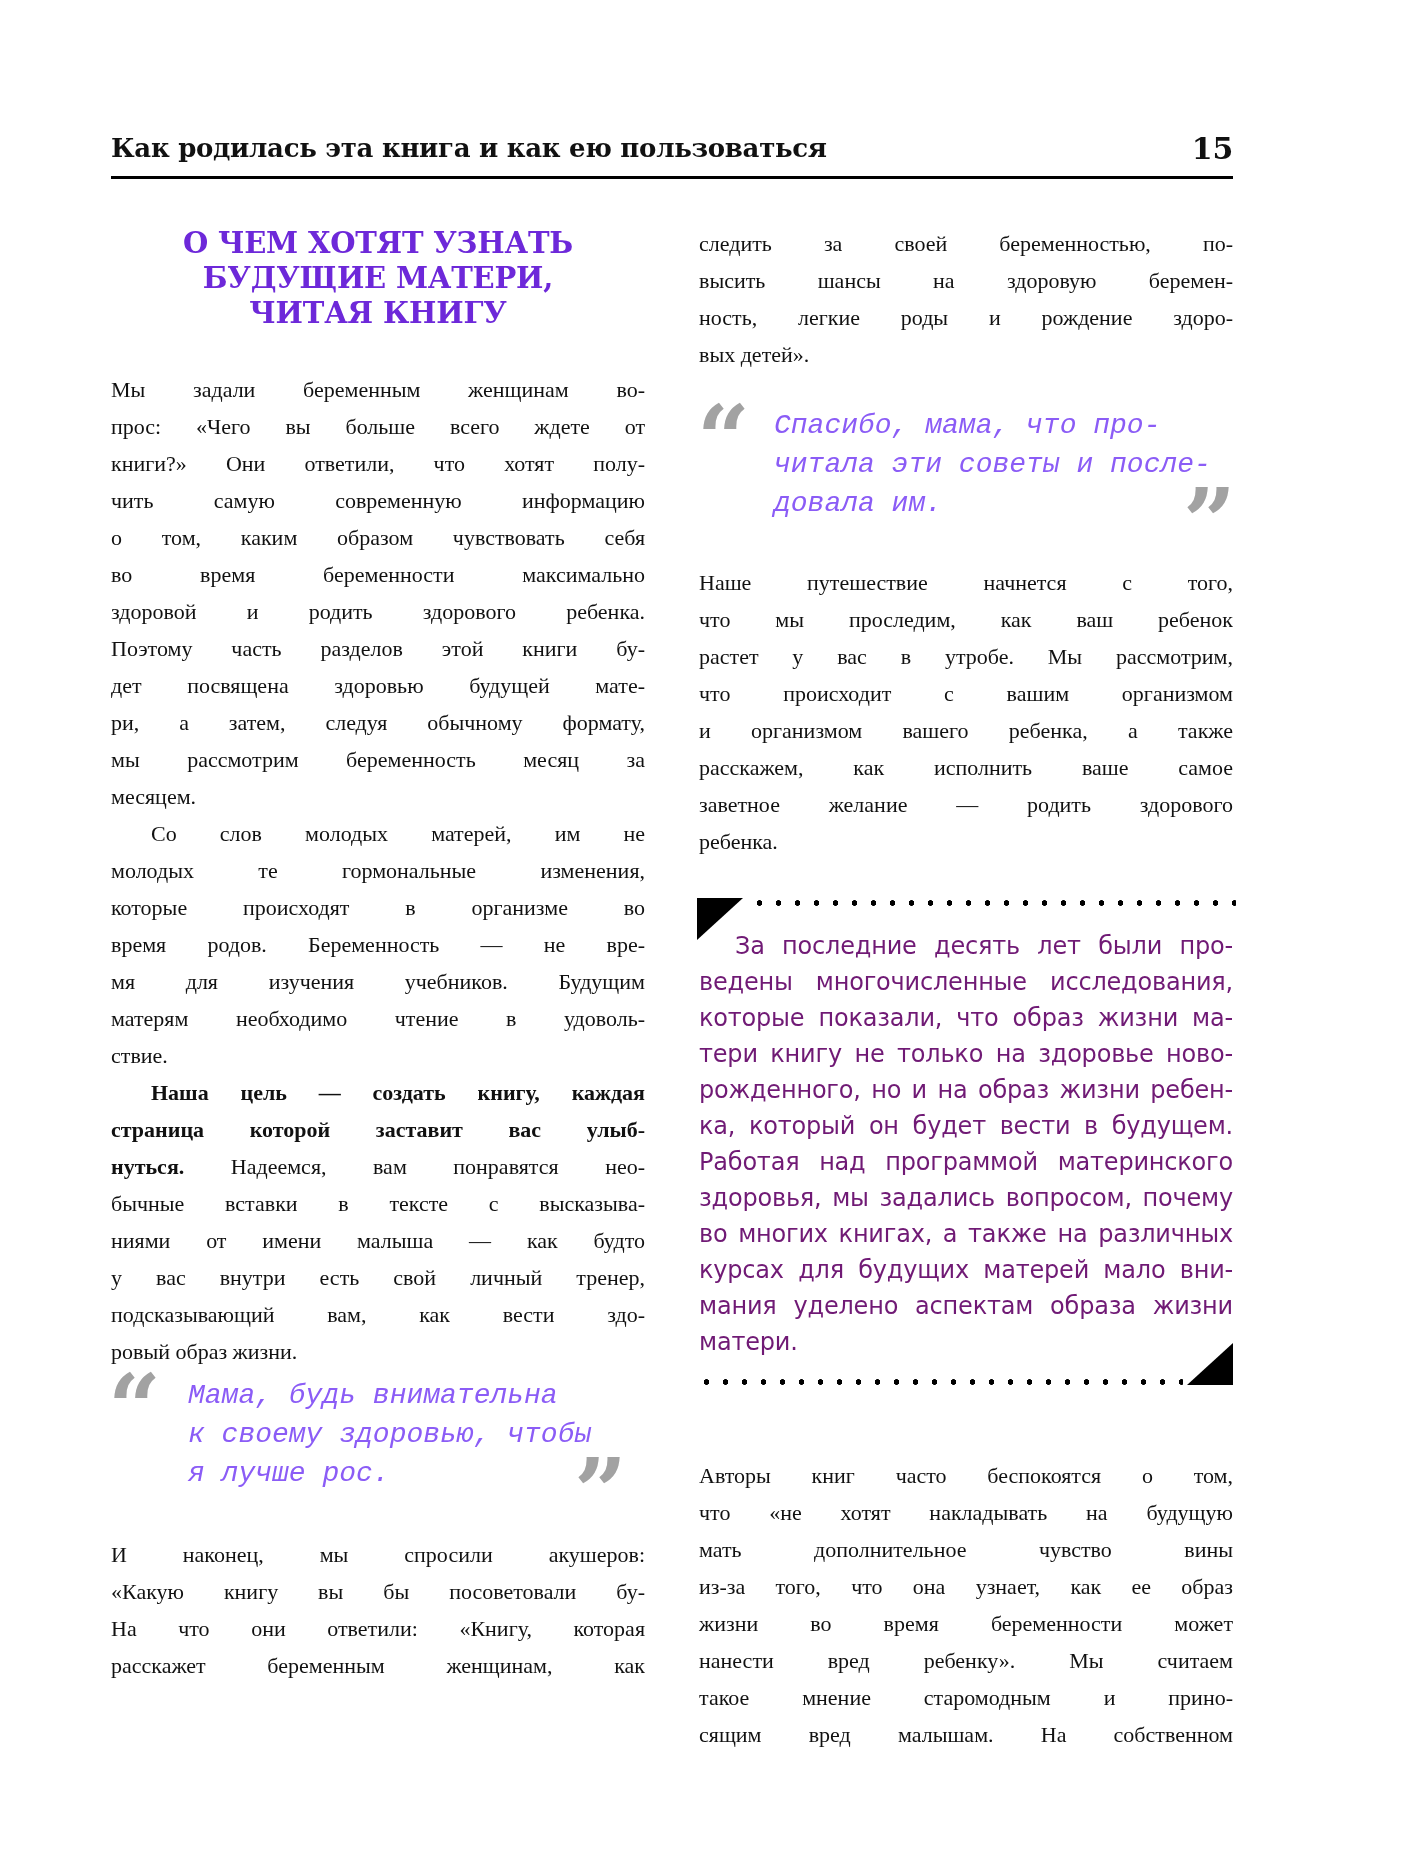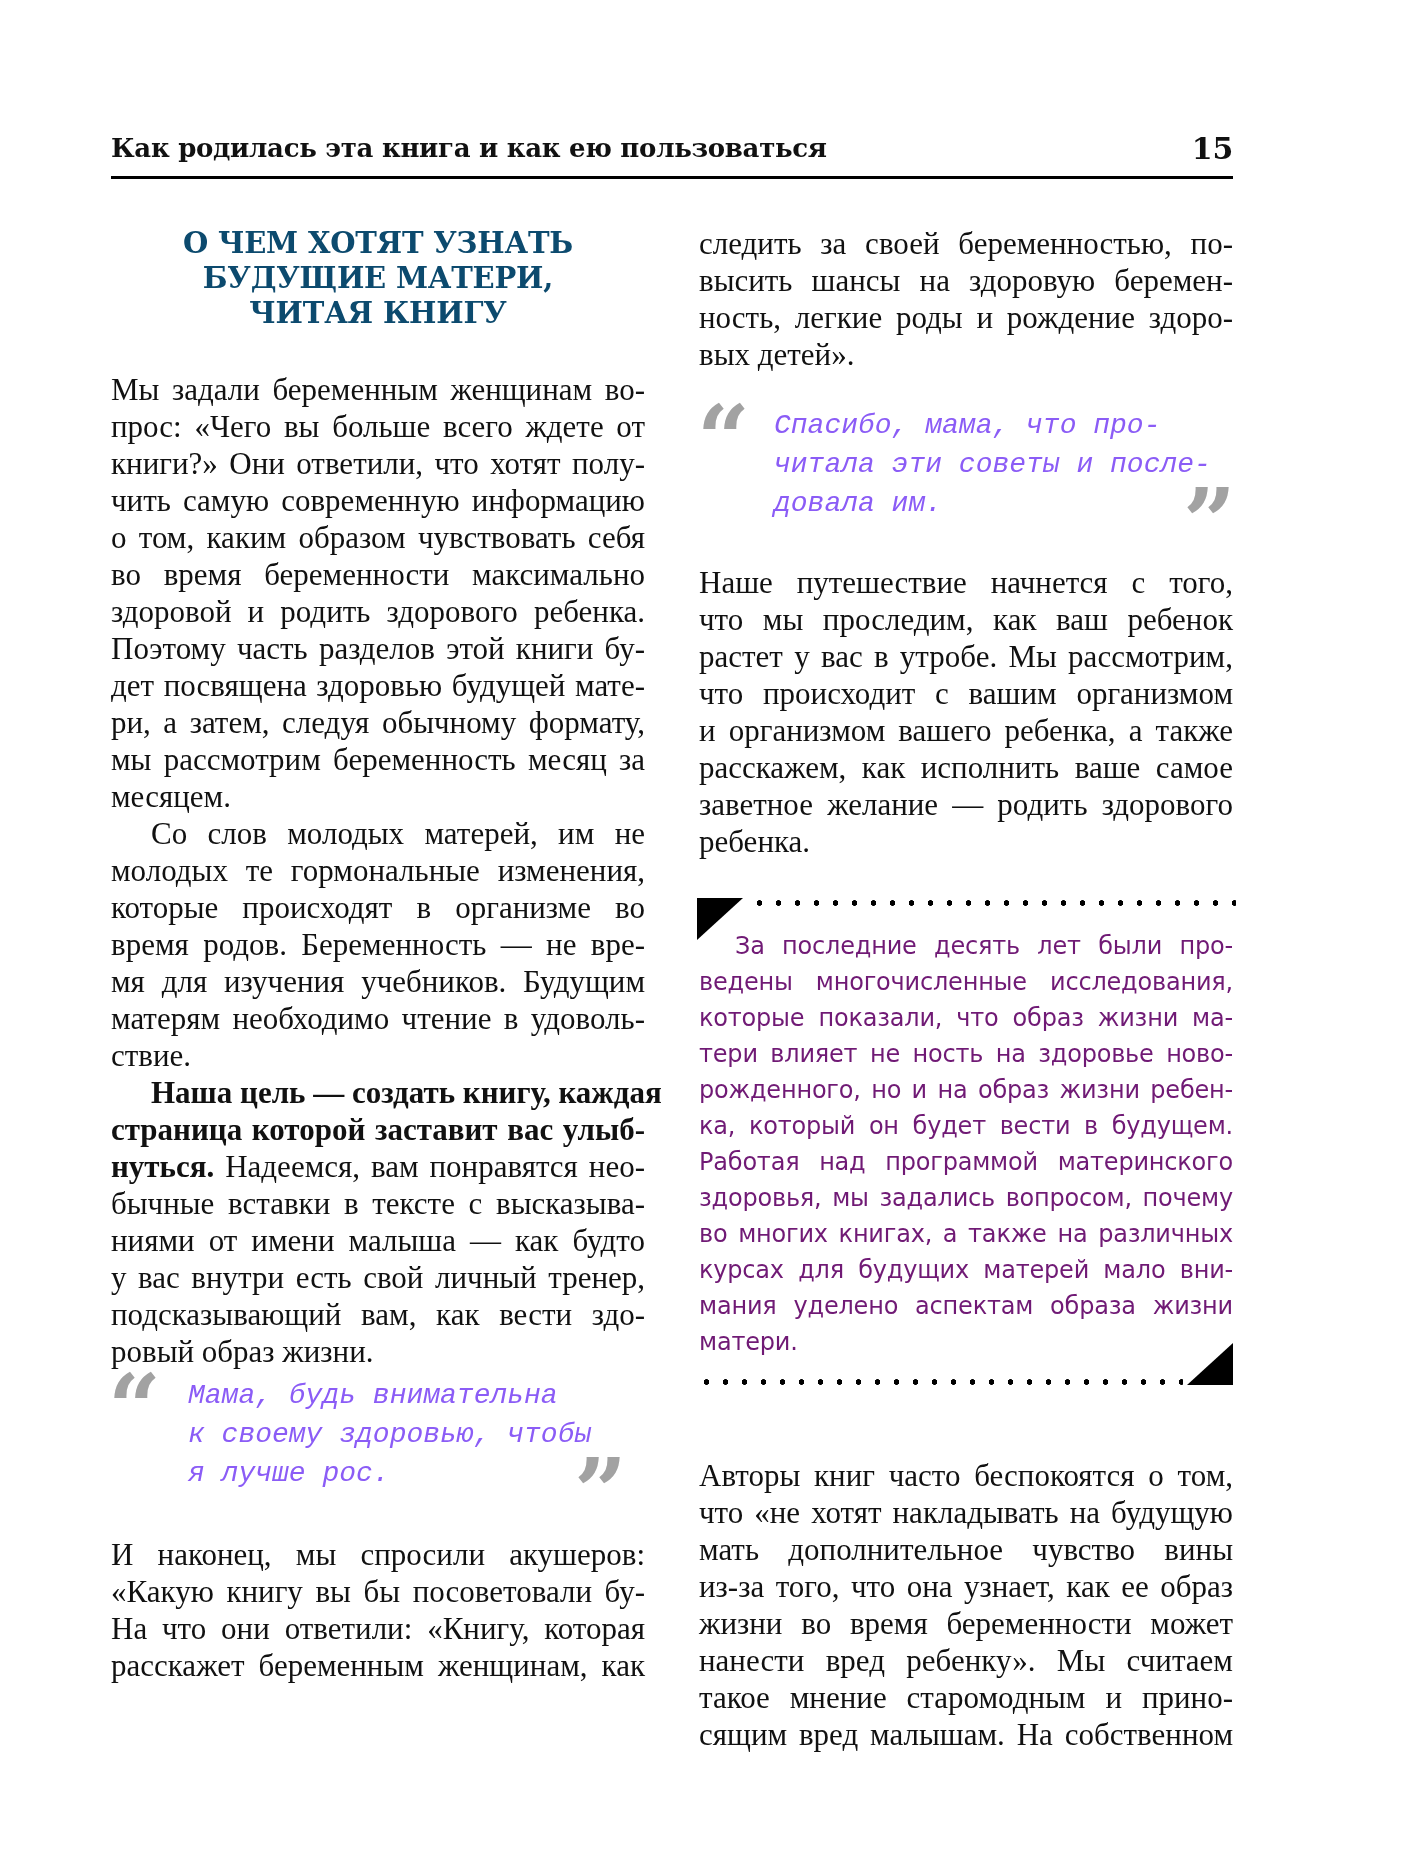--- a/index.html
+++ b/index.html
@@ -14,25 +14,25 @@
   .running-head .pnum { position: absolute; right: 0; top: 0px; font-size: 30px; }
   .head-rule { position: absolute; left: 111px; top: 176px; width: 1122px; height: 3px; background: #000; }
 
   .col { position: absolute; width: 534px; }
   .col-left { left: 111px; }
   .col-right { left: 699px; }
 
   .heading {
     position: absolute; left: 111px; top: 226px; width: 534px; text-align: center;
     font-family: "DejaVu Serif", serif; font-weight: bold; font-size: 29px; line-height: 35px;
-    letter-spacing: -0.2px; color: #0c4a6e;
+    letter-spacing: -0.2px; color: #6d28d9;
   }
   .heading div { white-space: nowrap; }
 
-  .lines { font-family: "Liberation Serif", serif; font-size: 31px; line-height: 37px; color: #111; }
+  .lines { font-family: "Liberation Serif", serif; font-size: 22px; line-height: 37px; color: #111; }
   .line { display: block; height: 37px; white-space: nowrap; text-align: justify; text-align-last: justify; }
   .line.last { text-align-last: left; }
   .line.indent { padding-left: 40px; }
   .line b { font-weight: bold; }
 
   .quote-block { position: absolute; }
   .quote-open, .quote-close {
     position: absolute; font-family: "DejaVu Serif", serif; font-weight: bold;
     color: #a2a2a2; font-size: 92px; line-height: 92px;
   }
@@ -146,21 +146,21 @@
     <span class="line">заветное желание — родить здорового</span>
     <span class="line last">ребенка.</span>
   </div>
 
   <div class="box-tri tri-tl"></div>
   <div class="dots dots-top"></div>
   <div class="col col-right box-lines" style="top:928px;">
     <span class="line indent">За последние десять лет были про-</span>
     <span class="line">ведены многочисленные исследования,</span>
     <span class="line">которые показали, что образ жизни ма-</span>
-    <span class="line">тери влияет не ность на здоровье ново-</span>
+    <span class="line">тери книгу не только на здоровье ново-</span>
     <span class="line">рожденного, но и на образ жизни ребен-</span>
     <span class="line">ка, который он будет вести в будущем.</span>
     <span class="line">Работая над программой материнского</span>
     <span class="line">здоровья, мы задались вопросом, почему</span>
     <span class="line">во многих книгах, а также на различных</span>
     <span class="line">курсах для будущих матерей мало вни-</span>
     <span class="line">мания уделено аспектам образа жизни</span>
     <span class="line last">матери.</span>
   </div>
   <div class="dots dots-bottom"></div>

